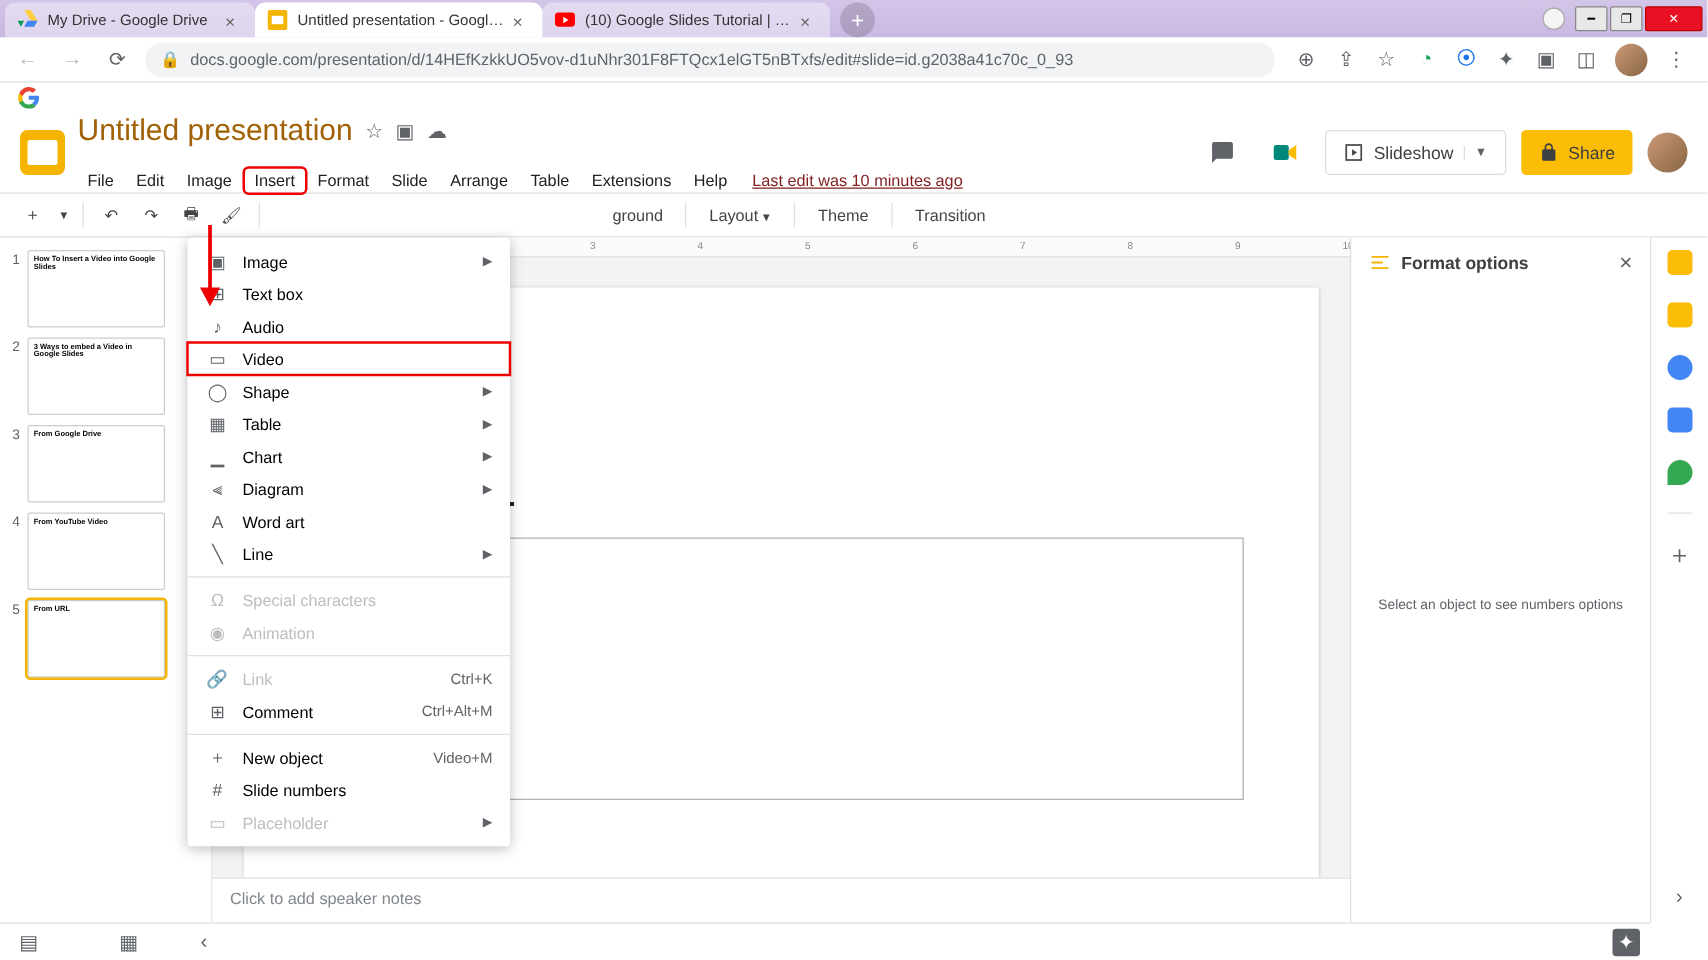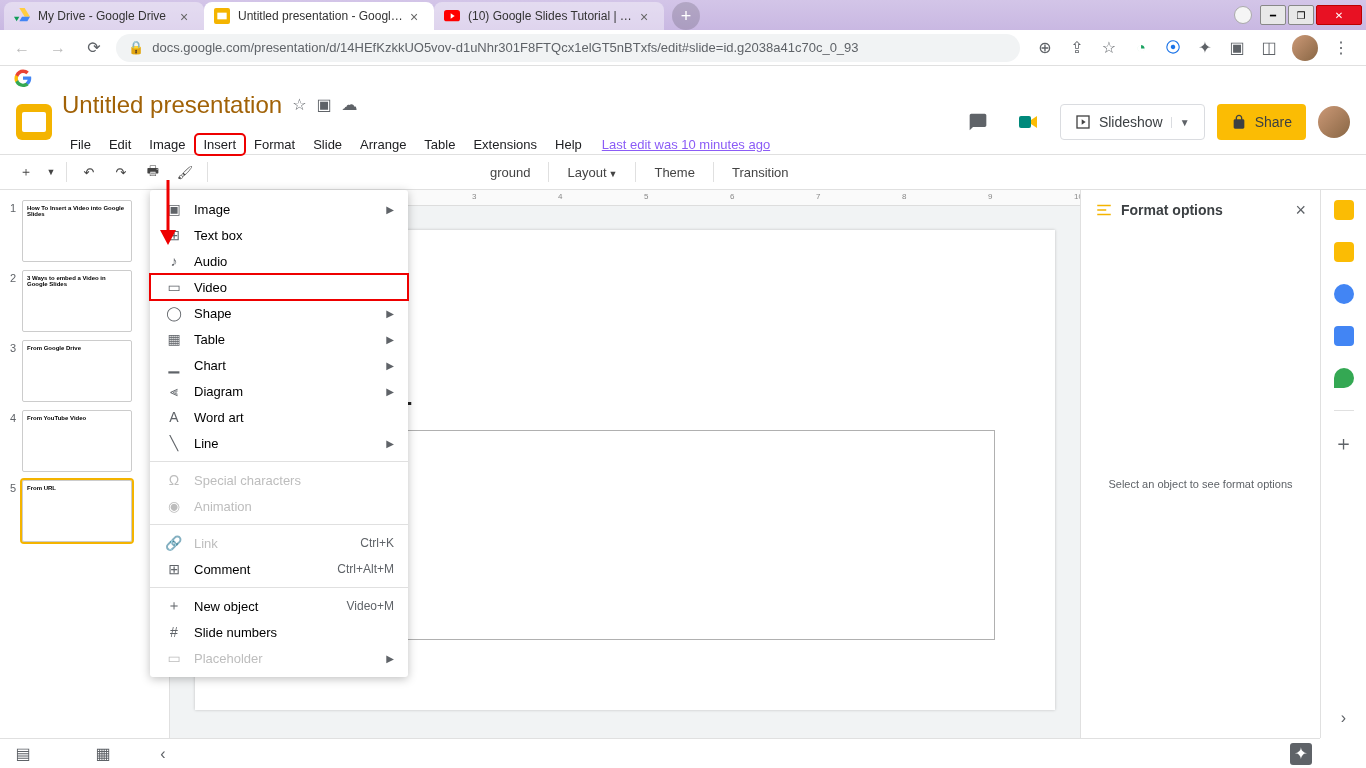--- a/index.html
+++ b/index.html
@@ -39,21 +39,21 @@
 .slides-header { height: 64px; display: flex; align-items: center; padding: 0 16px; }
 .slides-logo { width: 36px; height: 36px; background: #f4b400; border-radius: 6px; position: relative; margin-right: 10px; }
 .slides-logo::after { content: ""; position: absolute; top: 8px; left: 6px; right: 6px; bottom: 8px; background: #fff; border-radius: 2px; }
 .doc-area { flex: 1; }
 .doc-title-row { display: flex; align-items: center; gap: 10px; }
 .doc-title { font-size: 24px; color: #a16207; }
 .doc-icon { color: #5f6368; font-size: 16px; cursor: pointer; }
 .menu-bar { display: flex; align-items: center; gap: 2px; font-size: 13px; color: #202124; margin-top: 16px; }
 .menu-item { padding: 2px 8px; cursor: pointer; border-radius: 3px; }
 .menu-item.highlighted { outline: 2px solid #e00; }
-.last-edit { color: #8b5cf6; text-decoration: underline; margin-left: 10px; cursor: pointer; font-size:13px;}
+.last-edit { color: #7f1d1d; text-decoration: underline; margin-left: 10px; cursor: pointer; font-size:13px;}
 .header-right { display: flex; align-items: center; gap: 12px; }
 .hdr-btn { height: 36px; border: 1px solid #dadce0; border-radius: 4px; padding: 0 14px; display: flex; align-items: center; gap: 8px; font-size: 14px; color: #3c4043; cursor: pointer; background:#fff;}
 .share-btn { background: #fbbc04; border: none; font-weight: 500; }
 .meet-btn { border: none; width: 40px; justify-content:center; padding:0;}
 .avatar { width: 32px; height: 32px; border-radius: 50%; background: linear-gradient(135deg,#c97,#864); cursor: pointer; }
 
 
 .toolbar { height: 36px; border-top: 1px solid #e0e0e0; border-bottom: 1px solid #e0e0e0; display: flex; align-items: center; padding: 0 12px; gap: 4px; font-size: 13px; color: #444;}
 .tool-btn { width: 28px; height: 28px; display: flex; align-items: center; justify-content: center; cursor: pointer; border-radius: 3px; color:#444;}
 .tool-sep { width: 1px; height: 20px; background: #e0e0e0; margin: 0 4px; }
@@ -287,32 +287,35 @@
         <span style="position:absolute;left:516px;top:2px">6</span>
         <span style="position:absolute;left:602px;top:2px">7</span>
         <span style="position:absolute;left:688px;top:2px">8</span>
         <span style="position:absolute;left:774px;top:2px">9</span>
         <span style="position:absolute;left:860px;top:2px">10</span>
       </div>
     <div class="canvas">
       <div class="canvas-text">L</div>
       <div style="position:absolute; top:200px; left:60px; right:60px; height:210px; border:1px solid #b0b0b0;"></div>
     </div>
+    <div class="notes-area">
+      <span>Click to add speaker notes</span>
+    </div>
   </div>
   <div class="right-panel">
     <div class="right-panel-hdr">
       <span style="display:flex;align-items:center;gap:8px;font-weight:bold;">
         <svg width="18" height="18" viewBox="0 0 24 24">
             <path fill="#f4b400" d="M3 17h18v2H3zM3 5h18v2H3zM3 11h12v2H3z"></path>
           </svg>
         <span>Format options</span>
       </span>
       <span style="cursor:pointer;color:#5f6368;font-size:18px">×</span>
     </div>
-    <div class="right-panel-body">Select an object to see format options</div>
+    <div class="right-panel-body">Select an object to see numbers options</div>
   </div>
   <div class="side-rail">
     <div class="rail-icon" style="background:#fbbc04"></div>
     <div class="rail-icon" style="background:#fbbc04"></div>
     <div class="rail-icon" style="background:#4285f4;border-radius:50%"></div>
     <div class="rail-icon" style="background:#4285f4"></div>
     <div class="rail-icon" style="background:#34a853;border-radius:50% 50% 50% 0"></div>
     <div style="height:1px;width:20px;background:#e0e0e0"></div>
     <div class="rail-icon" style="color:#5f6368;font-size:20px;display:flex;align-items:center;justify-content:center">＋</div>
     <div style="flex:1"></div>

